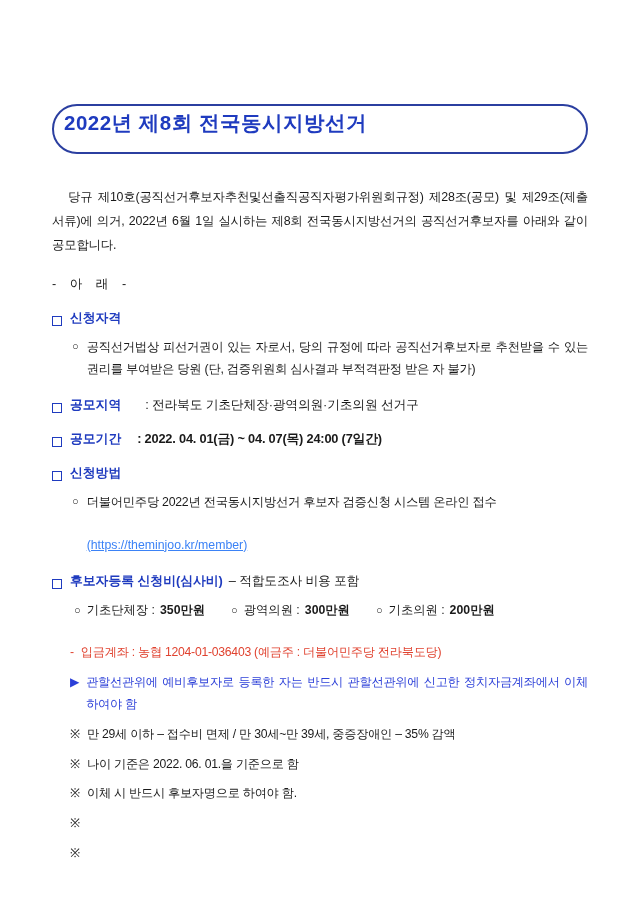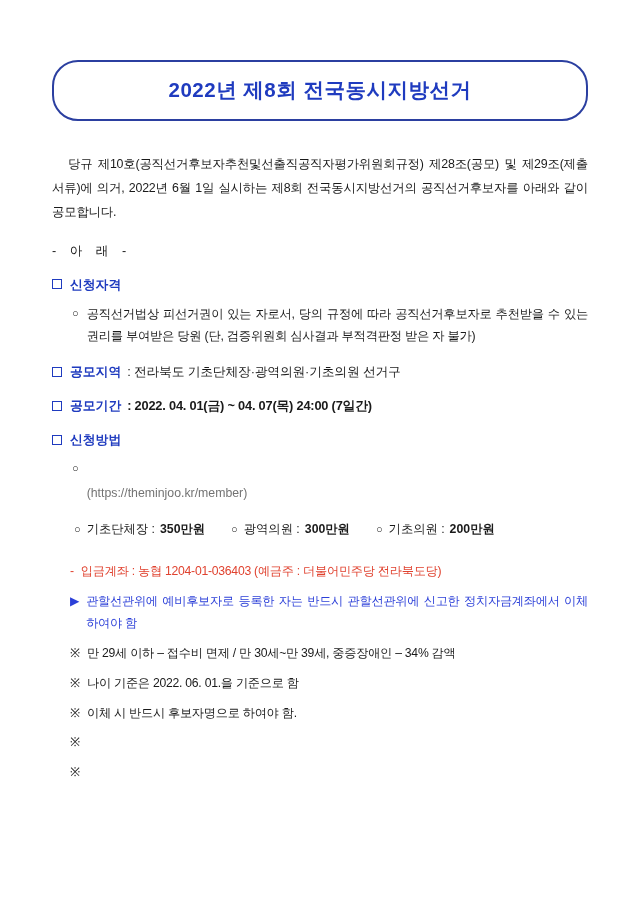--- a/index.html
+++ b/index.html
@@ -17,25 +17,24 @@
   .page {
     position: relative;
     width: 640px;
     height: 905px;
     box-sizing: border-box;
     padding: 0 52px;
   }
 
   
   .title-box {
-    margin-top: 60px;
+    margin-top: 104px;
     border: 2px solid #2b3fa0;
     border-radius: 26px;
-    padding: 13px 10px 15px 10px;
-    text-align: center;
+    padding: 2px 10px 15px 10px;
     line-height: 1.42;
   }
   .title-line {
     color: #1f3bbf;
     font-size: 20.5px;
     font-weight: bold;
     letter-spacing: 0.5px;
   }
 
   
@@ -52,21 +51,21 @@
     font-size: 12.6px;
     letter-spacing: 5px;
   }
 
   
   .section {
     margin-top: 17px;
   }
   .sec-head {
     display: flex;
-    align-items: center;
+    align-items: flex-end;
     font-size: 12.8px;
     font-weight: bold;
     color: #1f3bbf;
   }
   .sq {
     display: inline-block;
     width: 8px;
     height: 8px;
     border: 1.4px solid #1f3bbf;
     margin-right: 8px;
@@ -95,21 +94,23 @@
     flex: none;
     margin-right: 8px;
     font-size: 11px;
     line-height: 1.95;
   }
   .bullet .btext {
     text-align: justify;
     letter-spacing: -0.25px;
   }
   .link {
-    color: #737373;
+    color: #3b82f6;
+    text-decoration: underline;
+    margin-top: 18px;
   }
 
   
   .fee-row {
     display: flex;
     margin-top: 12px;
     margin-left: 22px;
     font-size: 12.3px;
     align-items: baseline;
   }
@@ -168,47 +169,53 @@
     <div class="bullet">
       <span class="circ">○</span>
       <span class="btext">공직선거법상 피선거권이 있는 자로서, 당의 규정에 따라 공직선거후보자로 추천받을 수 있는 권리를 부여받은 당원 (단, 검증위원회 심사결과 부적격판정 받은 자 불가)</span>
     </div>
   </div>
 
   <div class="section">
     <div class="sec-head">
       <span class="sq"></span>
       <span>공모지역</span>
-      <span class="tail" style="margin-left:6px">: 전라북도 기초단체장·광역의원·기초의원 선거구</span>
+      <span class="tail" style="margin-left:24px">: 전라북도 기초단체장·광역의원·기초의원 선거구</span>
     </div>
   </div>
 
   <div class="section">
     <div class="sec-head">
       <span class="sq"></span>
       <span>공모기간</span>
-      <span class="tail bold" style="margin-left:6px">: 2022. 04. 01(금) ~ 04. 07(목) 24:00 (7일간)</span>
+      <span class="tail bold" style="margin-left:16px">: 2022. 04. 01(금) ~ 04. 07(목) 24:00 (7일간)</span>
     </div>
   </div>
 
   <div class="section">
     <div class="sec-head">
       <span class="sq"></span>
       <span>신청방법</span>
     </div>
     <div class="bullet">
       <span class="circ">○</span>
+      <span class="btext">더불어민주당 2022년 전국동시지방선거 후보자 검증신청 시스템 온라인 접수</span>
     </div>
     <div class="bullet" style="margin-top:2px">
       <span class="circ" style="visibility:hidden">○</span>
       <span class="link">(https://theminjoo.kr/member)</span>
     </div>
   </div>
 
   <div class="section">
+    <div class="sec-head">
+      <span class="sq"></span>
+      <span>후보자등록 신청비(심사비)</span>
+      <span class="tail" style="margin-left:6px">– 적합도조사 비용 포함</span>
+    </div>
 
     <div class="fee-row">
       <span class="fee-item">
         <span class="circ2">○</span>
         <span>기초단체장 :</span>
         <b style="margin-left:5px">350만원</b>
       </span>
       <span class="fee-item">
         <span class="circ2">○</span>
         <span>광역의원 :</span>
@@ -226,21 +233,21 @@
     <div class="note red">
       <span class="mark">-</span>
       <span class="ntext">입금계좌 : 농협 1204-01-036403 (예금주 : 더불어민주당 전라북도당)</span>
     </div>
     <div class="note blue">
       <span class="mark">▶</span>
       <span class="ntext">관할선관위에 예비후보자로 등록한 자는 반드시 관할선관위에 신고한 정치자금계좌에서 이체하여야 함</span>
     </div>
     <div class="note">
       <span class="mark">※</span>
-      <span class="ntext">만 29세 이하 – 접수비 면제 / 만 30세~만 39세, 중증장애인 – 34% 감액</span>
+      <span class="ntext">만 29세 이하 – 접수비 면제 / 만 30세~만 39세, 중증장애인 – 35% 감액</span>
     </div>
     <div class="note">
       <span class="mark">※</span>
       <span class="ntext">나이 기준은 2022. 06. 01.을 기준으로 함</span>
     </div>
     <div class="note">
       <span class="mark">※</span>
       <span class="ntext">이체 시 반드시 후보자명으로 하여야 함.</span>
     </div>
     <div class="note">

